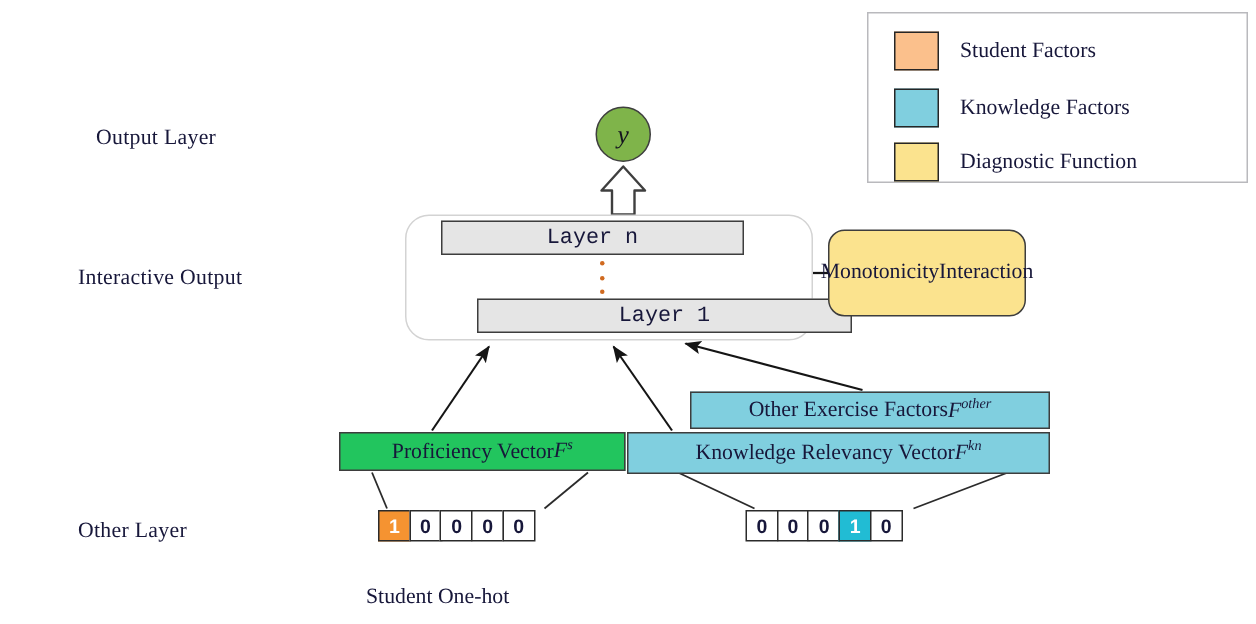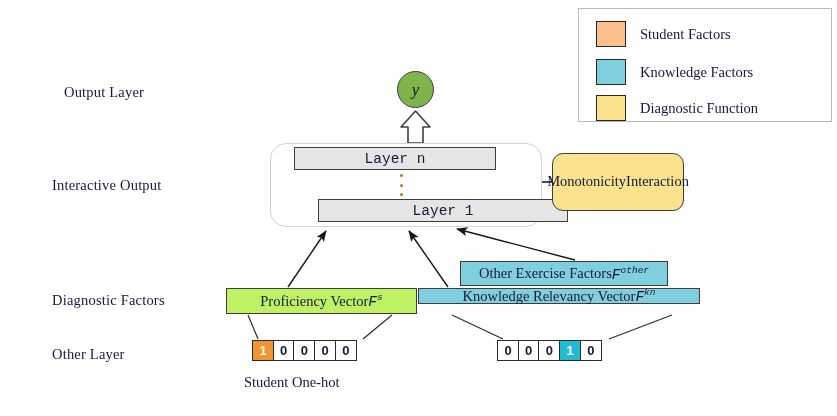--- a/index.html
+++ b/index.html
@@ -32,24 +32,24 @@
   #vdots i{display:block;width:3px;height:3px;background:#d06a20;border-radius:50%;}
 
   
   #mono{position:absolute;left:552px;top:153px;width:132px;height:58px;background:#fbe38e;
         border:1.6px solid #3d3d3d;border-radius:11px;box-sizing:border-box;display:flex;flex-direction:row;
         align-items:center;justify-content:center;line-height:1.18;font-size:14.5px;color:#17173a;text-align:center;}
 
   
   .fbox{position:absolute;border:1.5px solid #3d3d3d;box-sizing:border-box;display:flex;align-items:center;
         justify-content:center;font-size:14.5px;color:#17173a;white-space:nowrap;}
-  #prof{left:226px;top:288px;width:191px;height:26px;background:#bef264;}
-  #krv {left:418px;top:288px;width:282px;height:16px;background:#80cfdf;}
-  #oef {left:460px;top:261px;width:208px;height:25px;background:#80cfdf;}
-  .fsup{font-style:italic;font-family:Liberation Mono, monospace;}
+  #prof{left:226px;top:288px;width:191px;height:26px;background:#22c55e;}
+  #krv {left:418px;top:288px;width:282px;height:28px;background:#80cfdf;}
+  #oef {left:460px;top:261px;width:240px;height:25px;background:#80cfdf;}
+  .fsup{font-style:italic;}
   .fsup sup{font-size:9.5px;font-style:italic;}
 
   
   .onehot{position:absolute;display:flex;}
   .cell{width:22px;height:21px;border:1.3px solid #2b2b2b;margin-left:-1.3px;background:#fff;
         display:flex;align-items:center;justify-content:center;font-size:13px;font-weight:bold;
         color:#17173a;box-sizing:border-box;font-family:"Liberation Sans",sans-serif;}
   .cell:first-child{margin-left:0;}
   .cell.hot-s{background:#f59331;color:#fff;}
   .cell.hot-e{background:#21bcd4;color:#fff;}
@@ -80,21 +80,20 @@
 
     <line x1="248" y1="315" x2="258" y2="339" stroke="#2b2b2b" stroke-width="1.2"></line>
     <line x1="392" y1="315" x2="363" y2="339" stroke="#2b2b2b" stroke-width="1.2"></line>
 
     <line x1="452" y1="315" x2="503" y2="339" stroke="#2b2b2b" stroke-width="1.2"></line>
     <line x1="672" y1="315" x2="609" y2="339" stroke="#2b2b2b" stroke-width="1.2"></line>
   </svg>
 
   <div class="rowlabel" style="left:64px;top:84px">Output Layer</div>
   <div class="rowlabel" style="left:52px;top:177px">Interactive Output</div>
-  <div class="rowlabel" style="left:52px;top:292px">Diagnostic Factors</div>
   <div class="rowlabel" style="left:52px;top:346px">Other Layer</div>
 
   <div id="legend">
     <div class="leg-row" style="top:12px">
       <span class="leg-sw" style="background:#fbc08c"></span>
       <span class="leg-tx">Student Factors</span>
     </div>
     <div class="leg-row" style="top:50px">
       <span class="leg-sw" style="background:#80cfdf"></span>
       <span class="leg-tx">Knowledge Factors</span>
@@ -145,15 +144,15 @@
   </div>
 
   <div class="onehot" id="oh-exercise">
     <span class="cell">0</span>
     <span class="cell">0</span>
     <span class="cell">0</span>
     <span class="cell hot-e">1</span>
     <span class="cell">0</span>
   </div>
 
-  <div class="caption" style="left:244px;top:374px">Student One-hot</div>
+  <div class="caption" style="left:244px;top:390px">Student One-hot</div>
 
 </div>
 
 </body></html>

